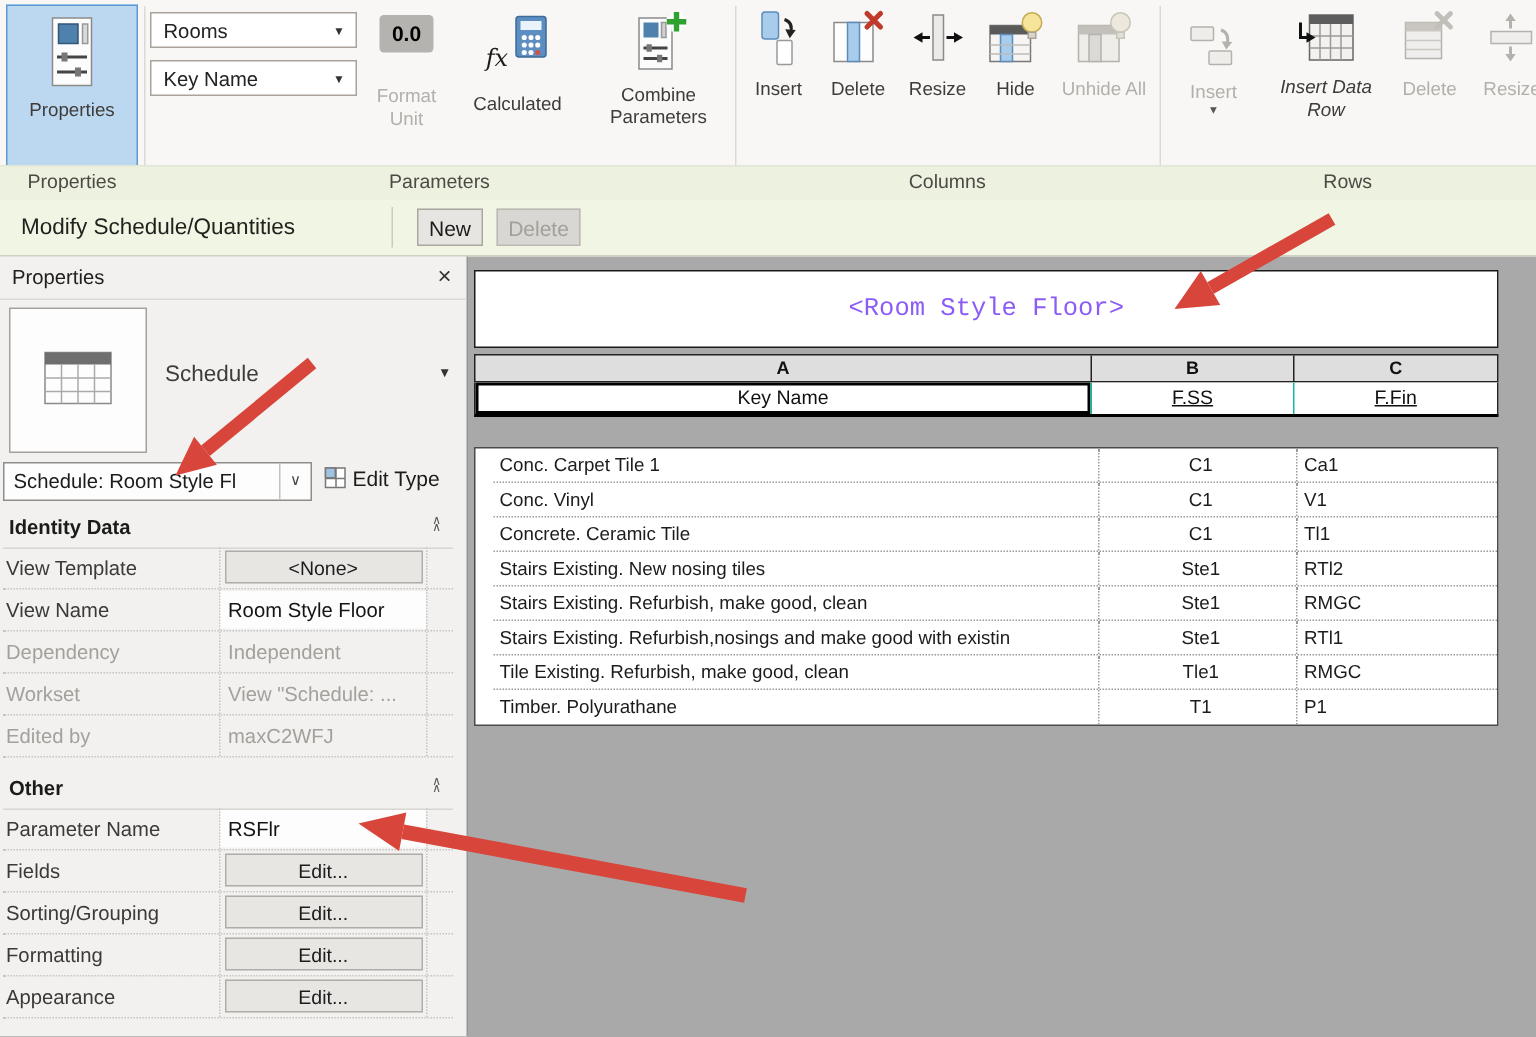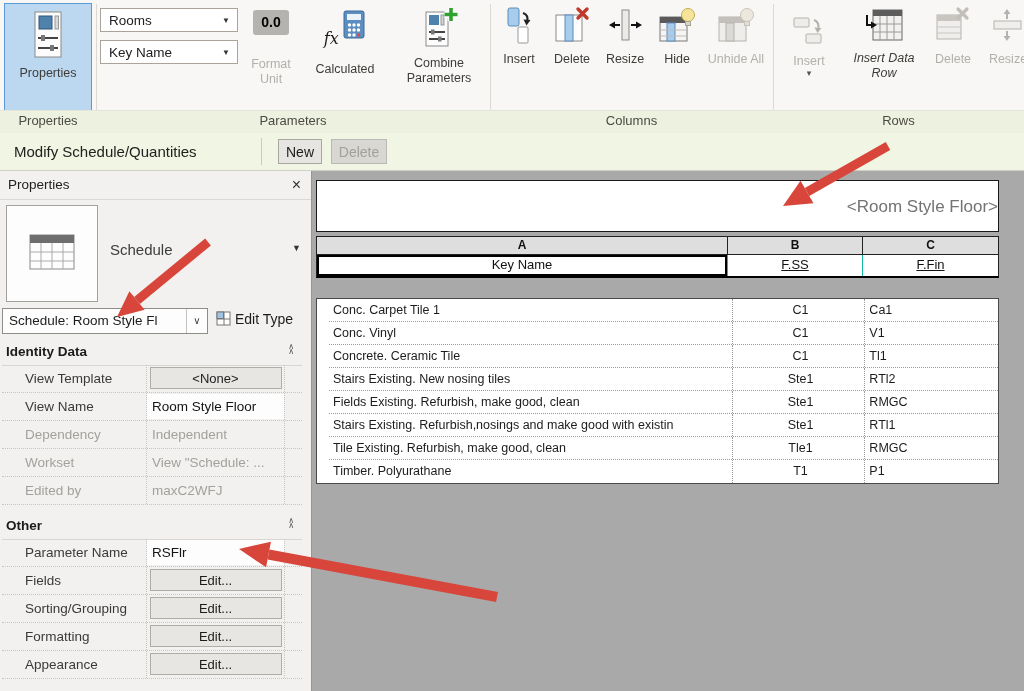--- a/index.html
+++ b/index.html
@@ -39,32 +39,32 @@
   #type-drop{position:absolute;left:292px;top:72px;font-size:9px;color:#333;}
   #type-selector{position:absolute;left:2px;top:137px;width:206px;height:26px;background:#fdfdfd;border:1px solid #8f8d89;box-sizing:border-box;}
   #type-selector .txt{position:absolute;left:6px;top:0;line-height:24px;font-size:13.5px;color:#1b1b1a;white-space:nowrap;overflow:hidden;width:168px;}
   #type-selector .chev{position:absolute;right:0;top:0;width:20px;height:100%;border-left:1px solid #c4c2be;text-align:center;line-height:24px;font-size:10px;color:#444;}
   #edit-type{position:absolute;left:216px;top:140px;font-size:14px;color:#1c1c1c;}
   #edit-type svg{vertical-align:-2px;margin-right:4px;}
   .psec{position:absolute;left:2px;width:300px;height:26px;border-bottom:1px solid #d8d6d2;}
   .psec .ph{position:absolute;left:4px;top:0;line-height:25px;font-weight:bold;font-size:13.5px;color:#1b1b1a;}
   .dblchev{position:absolute;right:8px;top:5px;font-size:8px;line-height:5px;color:#555;text-align:center;}
   .prow{position:absolute;left:2px;width:300px;height:28px;border-bottom:1px dotted #c6c4c1;box-sizing:border-box;}
-  .prow .pl{position:absolute;left:23px;top:0;line-height:27px;font-size:13.5px;color:#3a3a38;white-space:nowrap;}
+  .prow .pl{position:absolute;left:2px;top:0;line-height:27px;font-size:13.5px;color:#3a3a38;white-space:nowrap;}
   .prow.dim .pl{color:#a3a19c;}
   .pv{position:absolute;left:144px;top:0;width:138px;height:100%;border-left:1px dotted #c6c4c1;box-sizing:border-box;}
   .endcol{position:absolute;left:282px;top:0;width:18px;height:100%;border-left:1px dotted #c6c4c1;}
   .vtext{display:block;margin:1px 0 0 0;padding-left:5px;line-height:25px;font-size:13.5px;color:#141414;background:#fdfdfd;white-space:nowrap;overflow:hidden;}
   .dim .vtext{background:transparent;color:#a3a19c;}
   .vbtn{display:block;margin:2px auto 0;width:132px;height:22px;background:#e8e6e3;border:1px solid #b0ada8;
         font-size:13px;text-align:center;line-height:21px;color:#1c1c1c;box-sizing:border-box;}
   
   #schedule{left:316px;top:180px;width:683px;}
-  #stitle{height:52px;background:#fff;border:1px solid #1a1a1a;text-align:right;line-height:52px;
-          font-size:17px;color:#737373;box-sizing:border-box;}
+  #stitle{height:52px;background:#fff;border:1px solid #1a1a1a;text-align:center;line-height:52px;
+          font-size:17px;color:#8b5cf6;box-sizing:border-box;font-family:Liberation Mono, monospace;}
   .srow{display:flex;}
   #sletters{margin-top:4px;border:1px solid #222;background:#dedede;height:17px;box-sizing:content-box;}
   #sletters .cell{height:17px;line-height:16px;text-align:center;font-weight:bold;font-size:12px;color:#111;box-sizing:border-box;}
   #sletters .cell + .cell{border-left:1px solid #222;}
   #sfields{background:#fff;border:1px solid #222;border-top:0;border-bottom:2px solid #000;height:21px;}
   #sfields .cell{height:21px;line-height:20px;text-align:center;font-size:13px;color:#111;box-sizing:border-box;}
   #sfields .cell + .cell{border-left:1px solid #14b8a6;text-decoration:underline;}
   #sfields .sel{outline:2px solid #000;outline-offset:-2px;}
   #sdata{margin-top:20px;background:#fff;border:1px solid #4a4a4a;padding-left:12px;}
   #sdata .drow{display:flex;height:23px;border-bottom:1px dotted #9a9a98;box-sizing:border-box;}
@@ -417,21 +417,21 @@
       <div class="cell cA">Concrete. Ceramic Tile</div>
       <div class="cell cB">C1</div>
       <div class="cell cC">Tl1</div>
     </div>
     <div class="drow">
       <div class="cell cA">Stairs Existing.  New nosing tiles</div>
       <div class="cell cB">Ste1</div>
       <div class="cell cC">RTl2</div>
     </div>
     <div class="drow">
-      <div class="cell cA">Fields Existing. Refurbish, make good, clean</div>
+      <div class="cell cA">Stairs Existing. Refurbish, make good, clean</div>
       <div class="cell cB">Ste1</div>
       <div class="cell cC">RMGC</div>
     </div>
     <div class="drow">
       <div class="cell cA">Stairs Existing. Refurbish,nosings and make good with existin</div>
       <div class="cell cB">Ste1</div>
       <div class="cell cC">RTl1</div>
     </div>
     <div class="drow">
       <div class="cell cA">Tile Existing. Refurbish, make good, clean</div>

